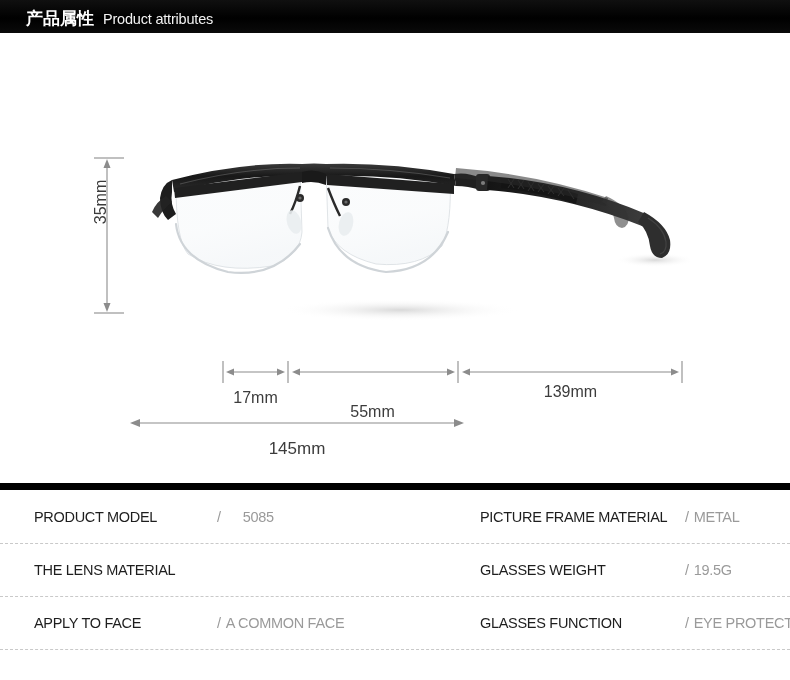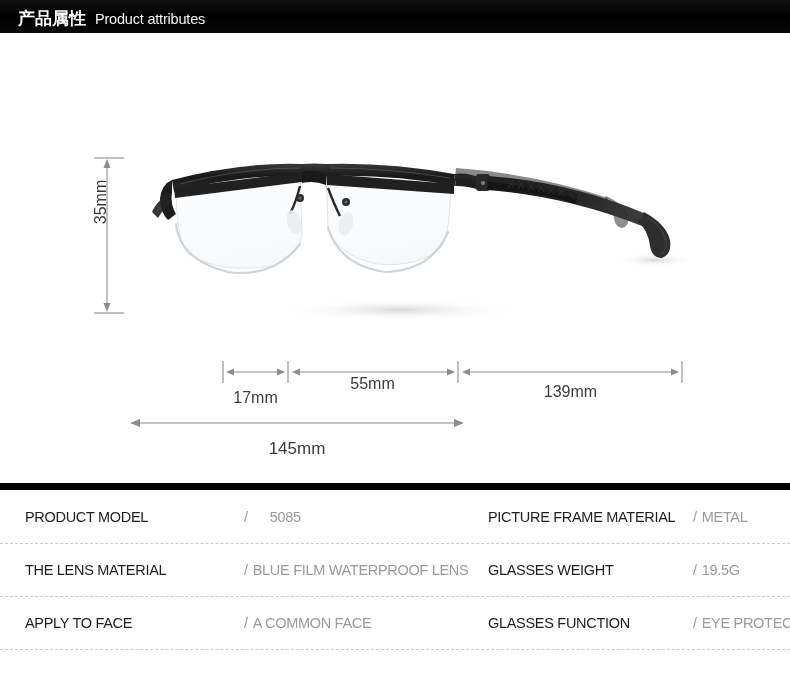--- a/index.html
+++ b/index.html
@@ -21,21 +21,21 @@
     left: 0; top: 0;
     width: 790px; height: 33px;
     background: linear-gradient(180deg, #101010 0%, #000000 55%, #0a0a0a 100%);
     display: flex;
     align-items: baseline;
   }
   .header-cn {
     color: #ffffff;
     font-size: 17px;
     font-weight: bold;
-    margin-left: 18px;
+    margin-left: 26px;
     letter-spacing: 0px;
     line-height: 1;
   }
   .header-en {
     color: #f2f2f2;
     font-size: 14.5px;
     margin-left: 9px;
     letter-spacing: -0.2px;
     line-height: 1;
     margin-top: 12px;
@@ -136,37 +136,37 @@
     align-items: center;
     border-bottom: 1px dashed #c9c9c9;
   }
   .spec-row:first-child { height: 53px; }
 
   .spec-cell {
     display: flex;
     align-items: center;
     height: 100%;
   }
-  .cell-left  { width: 465px; padding-left: 25px; box-sizing: border-box; gap: 36px; }
+  .cell-left  { width: 465px; padding-left: 34px; box-sizing: border-box; }
   .cell-right { width: 325px; padding-left: 15px; box-sizing: border-box; }
 
   .spec-label {
     font-size: 14.5px;
     color: #1e1e1e;
     letter-spacing: -0.3px;
     white-space: nowrap;
   }
   .spec-value {
     font-size: 14.5px;
     color: #9a9a9a;
     letter-spacing: -0.3px;
     white-space: nowrap;
   }
   .cell-left .spec-label  { width: 183px; flex: none; }
-  .cell-right .spec-label { width: 205px; flex: none; margin-left: 8px; }
+  .cell-right .spec-label { width: 205px; flex: none; }
   .value-wide-gap { padding-left: 0; }
   .value-wide-gap .slash { margin-right: 22px; }
   .slash { margin-right: 5px; }
 </style>
 </head>
 <body>
 
 <div class="header-bar">
   <span class="header-cn">产品属性</span>
   <span class="header-en">Product attributes</span>
@@ -294,21 +294,21 @@
       <g fill="#8c8c8c">
         <path d="M26,29 L34,25.6 L34,32.4 Z"></path>
         <path d="M85,29 L77,25.6 L77,32.4 Z"></path>
         <path d="M92,29 L100,25.6 L100,32.4 Z"></path>
         <path d="M255,29 L247,25.6 L247,32.4 Z"></path>
         <path d="M262,29 L270,25.6 L270,32.4 Z"></path>
         <path d="M479,29 L471,25.6 L471,32.4 Z"></path>
       </g>
     </svg>
     <span class="dim-h-label" style="left:13px; top:46px; width:85px;">17mm</span>
-    <span class="dim-h-label" style="left:130px; top:32px; width:85px;">55mm</span>
+    <span class="dim-h-label" style="left:130px; top:60px; width:85px;">55mm</span>
     <span class="dim-h-label" style="left:328px; top:40px; width:85px;">139mm</span>
   </div>
 
   <div class="dim-total">
     <svg width="370" height="26" xmlns="http://www.w3.org/2000/svg">
       <line x1="24" y1="12" x2="346" y2="12" stroke="#8c8c8c" stroke-width="1.1"></line>
       <path d="M18,12 L28,8 L28,16 Z" fill="#8c8c8c"></path>
       <path d="M352,12 L342,8 L342,16 Z" fill="#8c8c8c"></path>
     </svg>
     <span class="dim-total-label">145mm</span>
@@ -326,21 +326,20 @@
     </div>
     <div class="spec-cell cell-right">
       <span class="spec-label">PICTURE FRAME MATERIAL</span>
       <span class="spec-value"><span class="slash">/</span><span>METAL</span></span>
     </div>
   </div>
 
   <div class="spec-row">
     <div class="spec-cell cell-left">
       <span class="spec-label">THE LENS MATERIAL</span>
-      <span class="spec-value"><span class="slash">/</span><span>BLUE FILM WATERPROOF LENS</span></span>
     </div>
     <div class="spec-cell cell-right">
       <span class="spec-label">GLASSES WEIGHT</span>
       <span class="spec-value"><span class="slash">/</span><span>19.5G</span></span>
     </div>
   </div>
 
   <div class="spec-row">
     <div class="spec-cell cell-left">
       <span class="spec-label">APPLY TO FACE</span>

